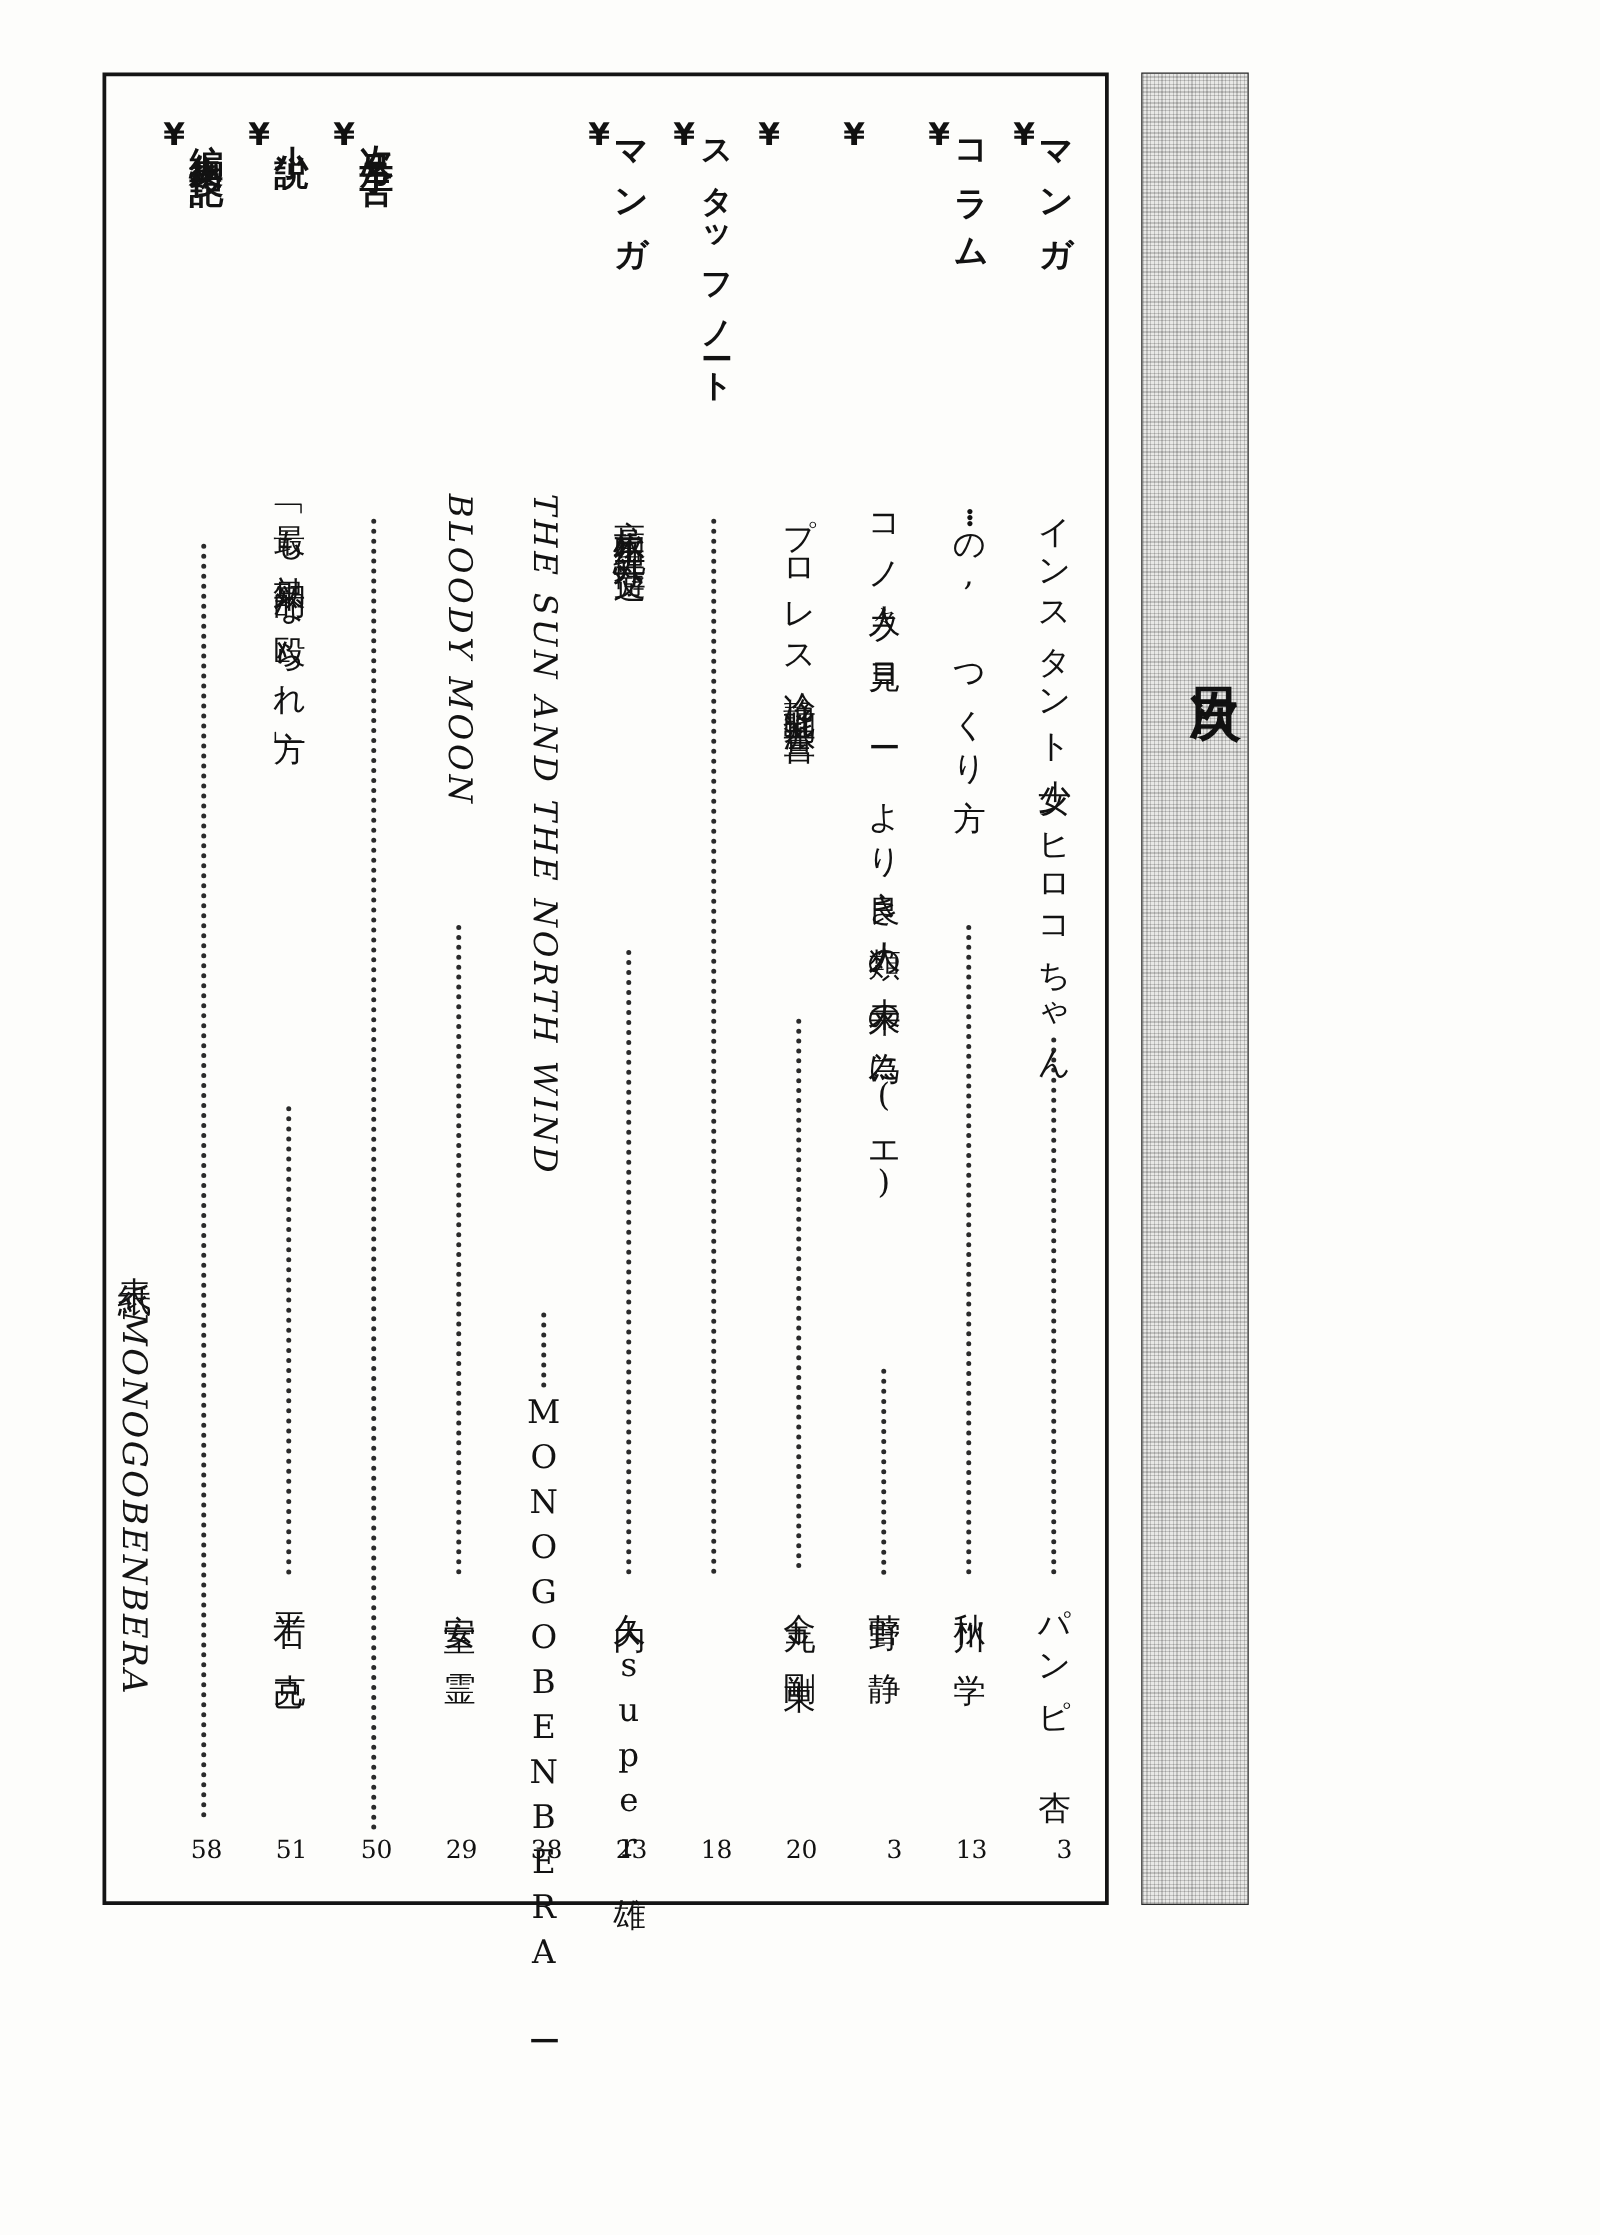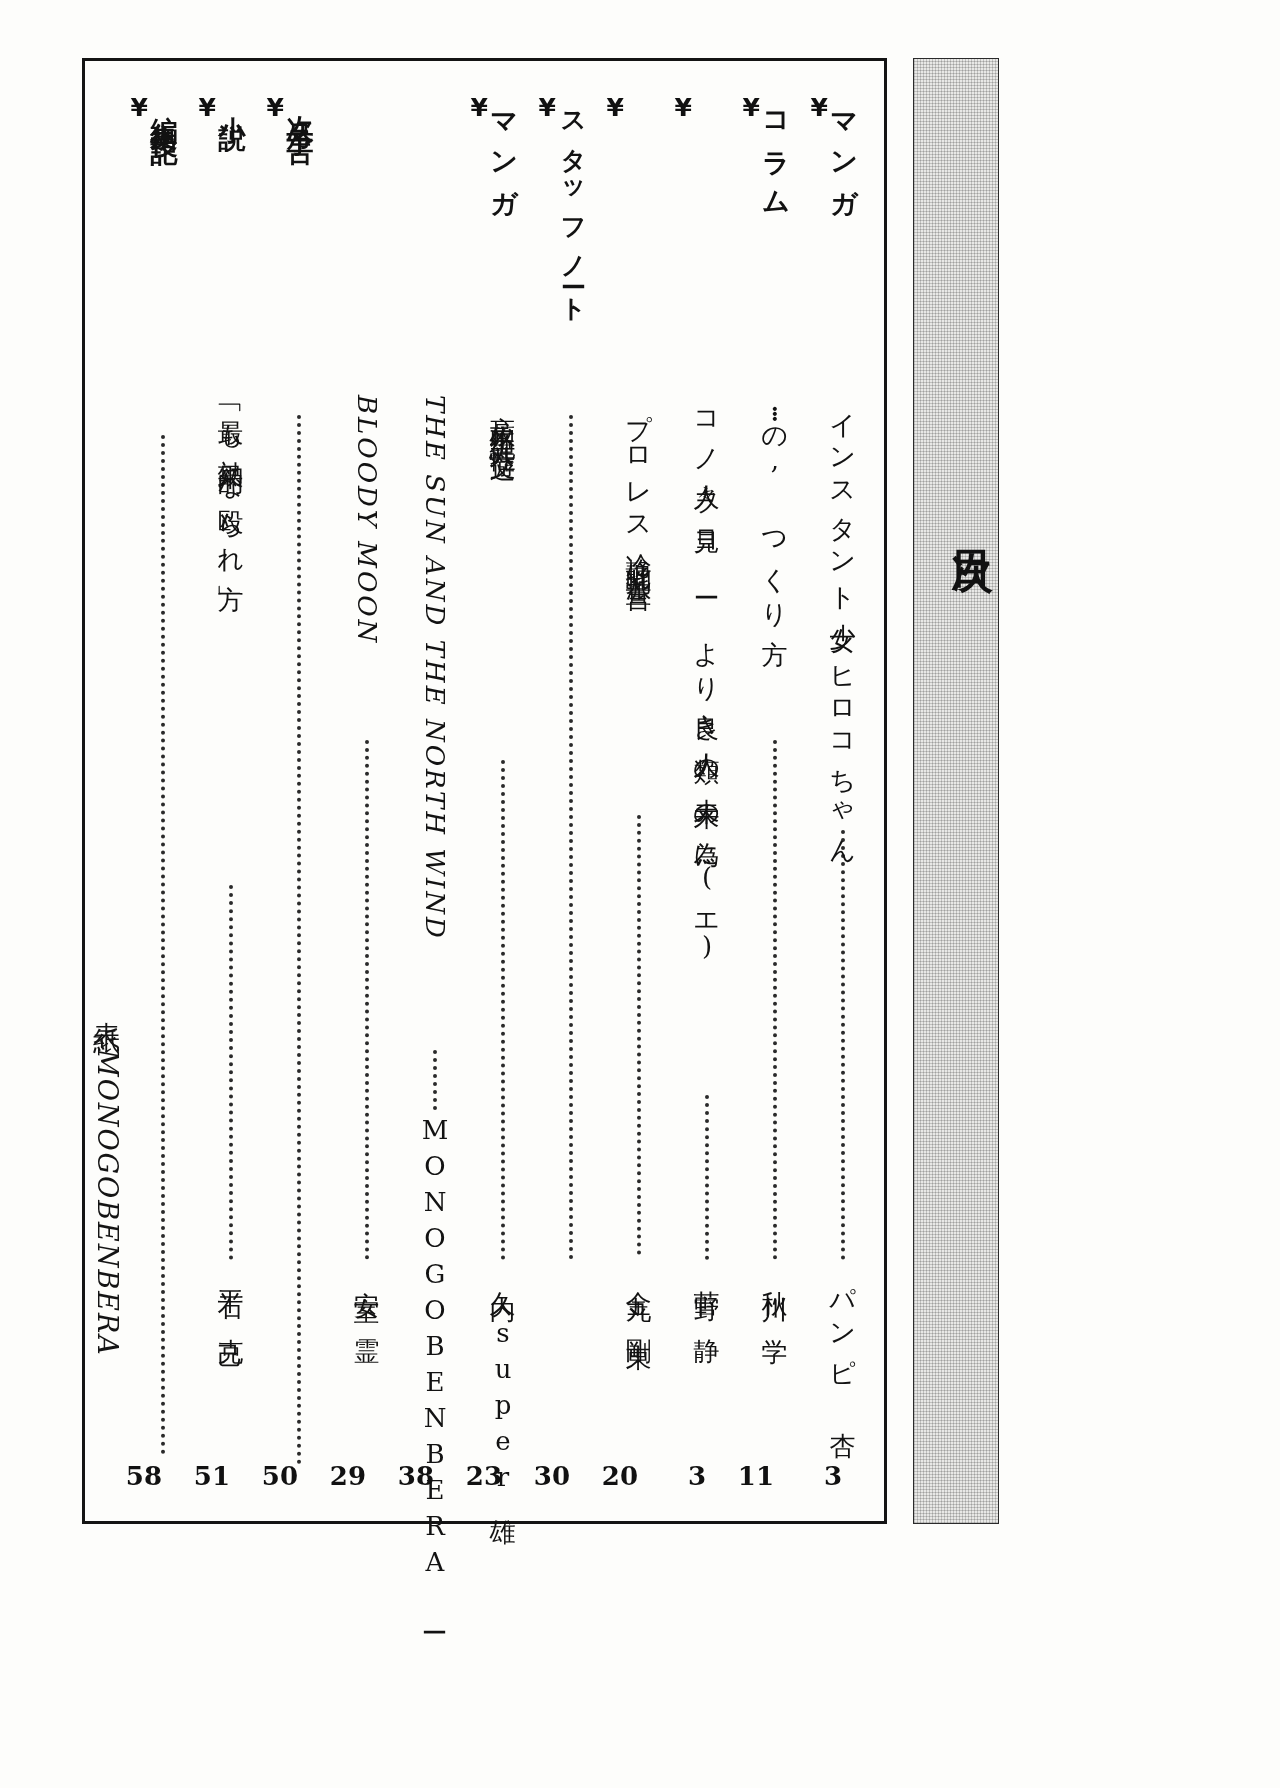--- a/index.html
+++ b/index.html
@@ -153,24 +153,24 @@
     right: 6px;
     font-size: 26px;
     letter-spacing: 6px;
     line-height: 1;
     font-weight: 500;
   }
 
   .row-page {
     position: absolute;
     bottom: 2px;
-    right: 20px;
-    font-size: 26px;
-    font-family: "DejaVu Serif", serif;
-    font-weight: 700;
+    right: 4px;
+    font-size: 20px;
+    font-family: "DejaVu Serif", serif;
+    font-weight: 400;
     writing-mode: horizontal-tb;
     transform: none;
   }
 
   
   #cover-credit {
     position: absolute;
     left: 86px;
     top: 1000px;
     writing-mode: vertical-rl;
@@ -205,41 +205,41 @@
           <div class="leader" style="top: 735px; height: 430px;"></div>
           <div class="vcol row-author" style="top: 1175px; height: 200px;">パンピ 杏</div>
           <div class="row-page">3</div>
         </div>
         <div class="toc-row">
           <div class="yen">¥</div>
           <div class="vcol row-kind" style="font-size: 27px;">コラム</div>
           <div class="vcol row-title" style="top: 300px; height: 330px;">・・・の, つくり方</div>
           <div class="leader" style="top: 645px; height: 520px;"></div>
           <div class="vcol row-author" style="top: 1175px; height: 160px;">秋川 学</div>
-          <div class="row-page">11</div>
+          <div class="row-page">13</div>
         </div>
         <div class="toc-row">
           <div class="yen">¥</div>
           <div class="vcol row-title" style="top: 300px; height: 690px;">コノ人々ヲ見ヨ ー より良き人類の未来の為に(エ)</div>
           <div class="leader" style="top: 1000px; height: 165px;"></div>
           <div class="vcol row-author" style="top: 1175px; height: 160px;">菅野 静</div>
           <div class="row-page">3</div>
         </div>
         <div class="toc-row">
           <div class="yen">¥</div>
           <div class="vcol row-title" style="top: 300px; height: 410px;">プロレス冷静批判派宣言</div>
           <div class="leader" style="top: 720px; height: 440px;"></div>
           <div class="vcol row-author" style="top: 1175px; height: 200px;">金丸 剛東</div>
           <div class="row-page">20</div>
         </div>
         <div class="toc-row">
           <div class="yen">¥</div>
           <div class="vcol row-kind" style="font-size: 25px;">スタッフノート</div>
           <div class="leader" style="top: 320px; height: 845px;"></div>
-          <div class="row-page">30</div>
+          <div class="row-page">18</div>
         </div>
         <div class="toc-row">
           <div class="yen">¥</div>
           <div class="vcol row-kind" style="font-size: 27px;">マンガ</div>
           <div class="vcol row-title" style="top: 300px; height: 350px;">高校生不純異性交遊</div>
           <div class="leader" style="top: 665px; height: 500px;"></div>
           <div class="vcol row-author" style="top: 1175px; height: 190px;">久内 super雄</div>
           <div class="row-page">23</div>
         </div>
         <div class="toc-row">

